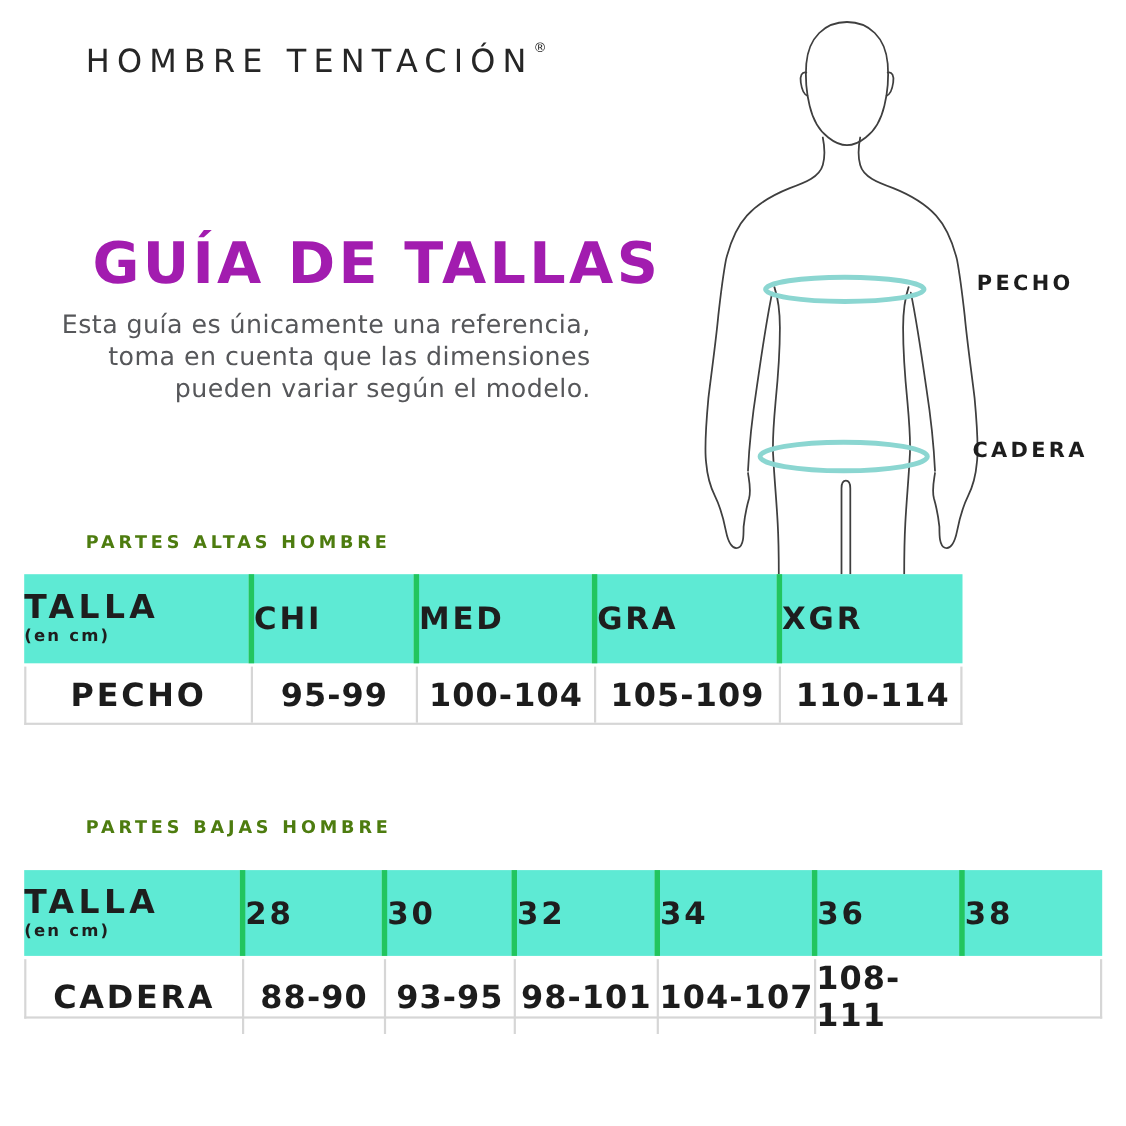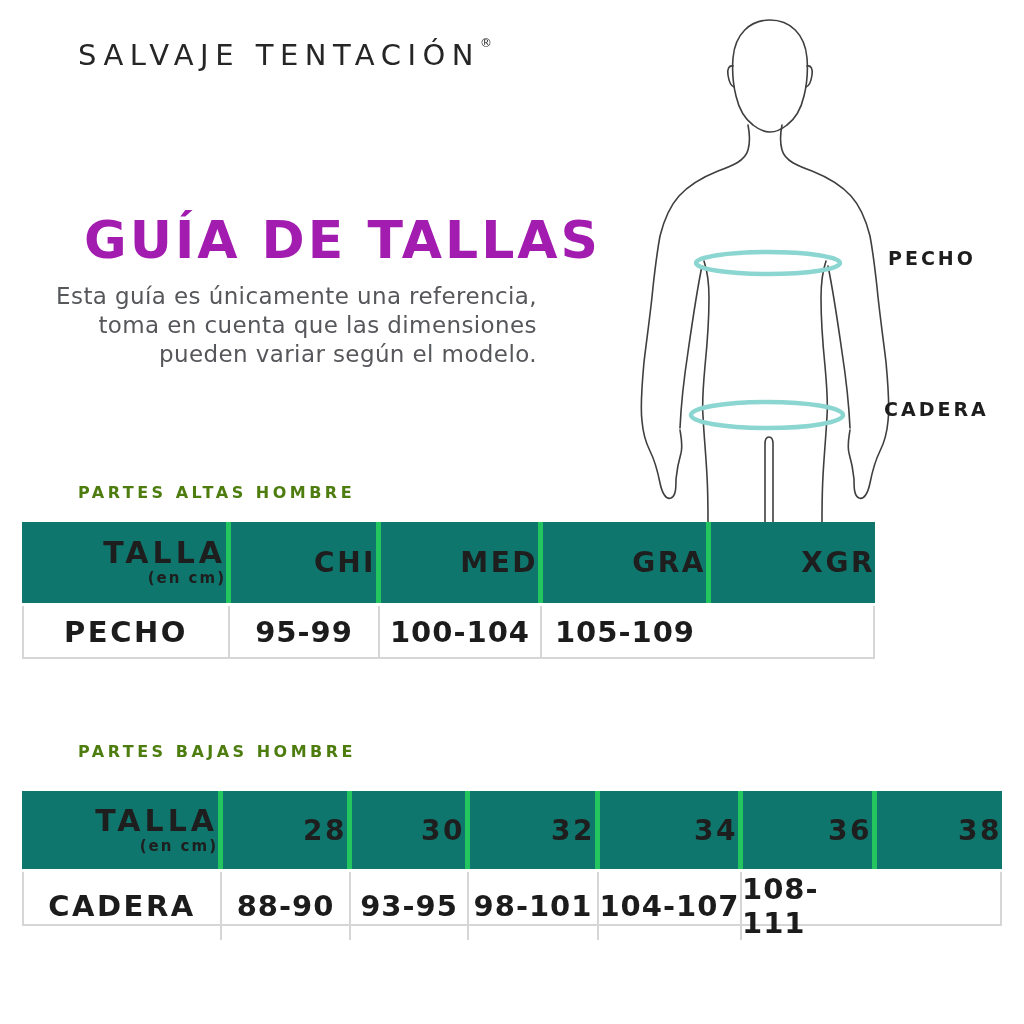--- a/index.html
+++ b/index.html
@@ -49,22 +49,22 @@
 
   
   .size-table{left:22px;}
   .size-table.t1{top:522px;width:853px;}
   .size-table.t2{top:791px;width:980px;}
 
   .thead{display:grid;}
   .t1 .thead{grid-template-columns:204px 150px 162px 168px 169px;height:81px;}
   .t2 .thead{grid-template-columns:196px 129px 118px 130px 143px 134px 130px;height:78px;}
   .th{
-    background:#0f766e;box-sizing:border-box;
-    display:flex;flex-direction:column;align-items:flex-end;justify-content:center;
+    background:#5eead4;box-sizing:border-box;
+    display:flex;flex-direction:column;align-items:flex-start;justify-content:center;
     font-weight:600;color:#1e1e1e;
   }
   .th + .th{border-left:5px solid #22c55e;}
   .th .main{font-size:30px;letter-spacing:4px;line-height:30px;}
   .th .sub{font-size:15px;letter-spacing:2px;line-height:17px;margin-top:2px;}
   .th .size{font-size:28px;letter-spacing:2.5px;}
 
   .trow{display:grid;margin-top:3px;box-sizing:border-box;
     border:2px solid #d6d6d6;border-top:none;background:#ffffff;}
   .t1 .trow{grid-template-columns:204px 150px 162px 168px 169px;height:53px;}
@@ -72,21 +72,21 @@
   .td{
     box-sizing:border-box;display:flex;align-items:center;justify-content:center;
     font-size:29px;color:#1c1c1c;font-weight:700;letter-spacing:1px;
   }
   .td + .td{border-left:2px solid #d6d6d6;}
   .td.rowlabel{font-weight:600;letter-spacing:2.5px;}
 </style>
 </head>
 <body>
 
-<div class="abs brand"><span>SALVAJE TENTACIÓN</span><sup>®</sup></div>
+<div class="abs brand"><span>HOMBRE TENTACIÓN</span><sup>®</sup></div>
 
 <div class="abs title">GUÍA DE TALLAS</div>
 <div class="abs desc">Esta guía es únicamente una referencia, toma en cuenta que las dimensiones pueden variar según el modelo.</div>
 
 <svg class="abs figure-svg" viewBox="0 0 300 508">
   <g fill="none" stroke="#3f3f3f" stroke-width="1.6" stroke-linecap="round">
 
     <path d="M155 6 C135 6 120 20 118 44 C117 57 118 70 121 82 C124 95 130 105 138 111 C143 115 149 118 155 118 C161 118 167 115 172 111 C180 105 186 95 189 82 C192 70 193 57 192 44 C190 20 175 6 155 6 Z"></path>
 
     <path d="M118 52 C114 51 112 55 113 61 C114 68 116 72 119 73"></path>
@@ -131,20 +131,21 @@
       </div>
     <div class="th">
         <span class="size">XGR</span>
       </div>
   </div>
   <div class="trow">
     <div class="td rowlabel">PECHO</div>
     <div class="td">95-99</div>
     <div class="td">100-104</div>
     <div class="td">105-109</div>
+    <div class="td">110-114</div>
   </div>
 </div>
 
 <div class="abs section-label bajas">PARTES BAJAS HOMBRE</div>
 <div class="abs size-table t2">
   <div class="thead">
     <div class="th">
       <span class="main">TALLA</span>
       <span class="sub">(en cm)</span>
     </div>

